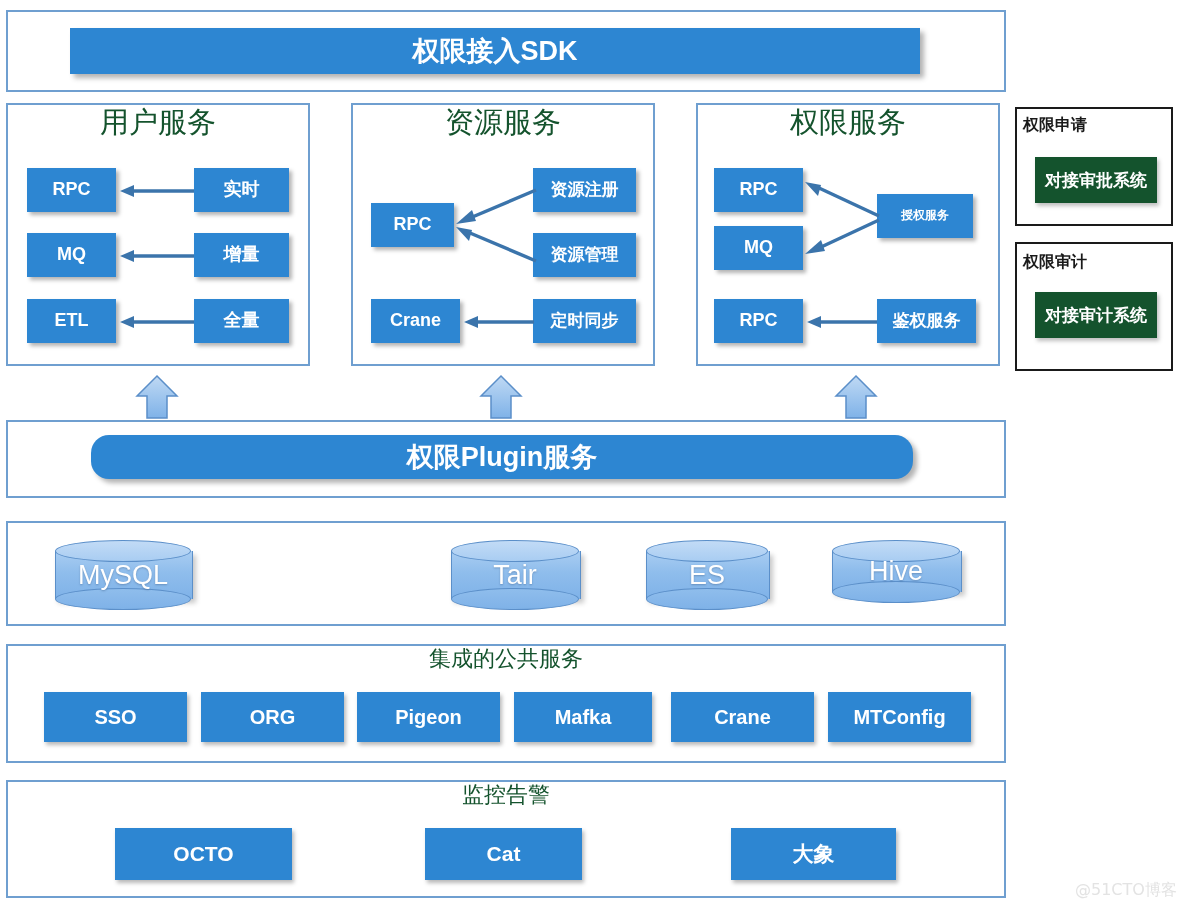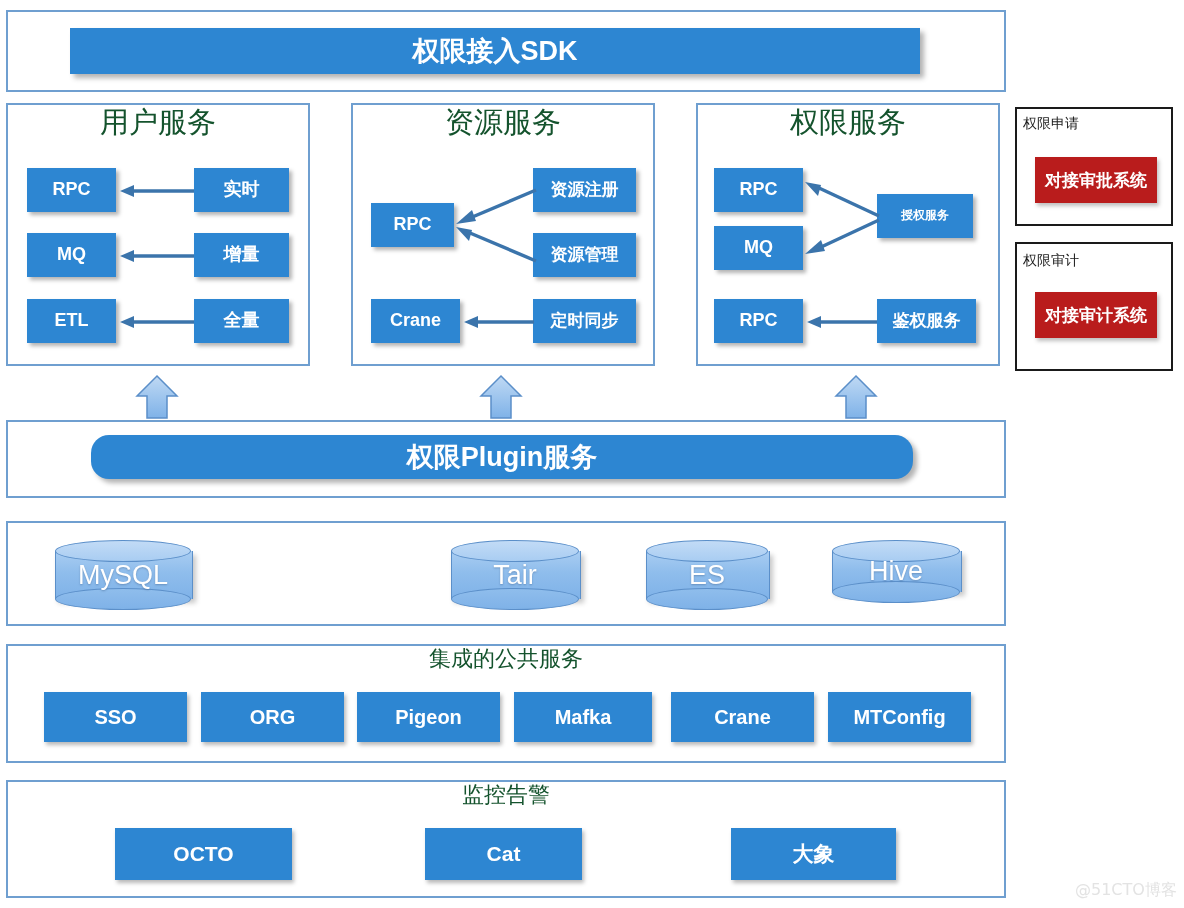--- a/index.html
+++ b/index.html
@@ -42,23 +42,24 @@
     top: 14px;
   }
   .panel-title.mid {
     font-size: 22px;
     top: 10px;
   }
   .side-title {
     position: absolute;
     left: 10px;
     top: 8px;
-    font-size: 14px;
+    font-size: 16px;
     color: #1a1a1a;
     font-family: "DejaVu Serif", "Liberation Serif", serif;
+    font-weight: bold;
   }
   
   .bbox {
     position: absolute;
     box-sizing: border-box;
     background: #2d86d2;
     color: #ffffff;
     display: flex;
     align-items: center;
     justify-content: center;
@@ -66,21 +67,21 @@
     box-shadow: 3px 3px 4px rgba(0,0,0,0.30);
     text-align: center;
     line-height: 1.1;
   }
   .bbox.flat {
     box-shadow: 2px 3px 4px rgba(0,0,0,0.28);
   }
   .tbox {
     position: absolute;
     box-sizing: border-box;
-    background: #b91c1c;
+    background: #14532d;
     color: #ffffff;
     display: flex;
     align-items: center;
     justify-content: center;
     font-weight: bold;
     font-size: 17px;
     box-shadow: 2px 3px 4px rgba(0,0,0,0.25);
   }
   
   .banner {

